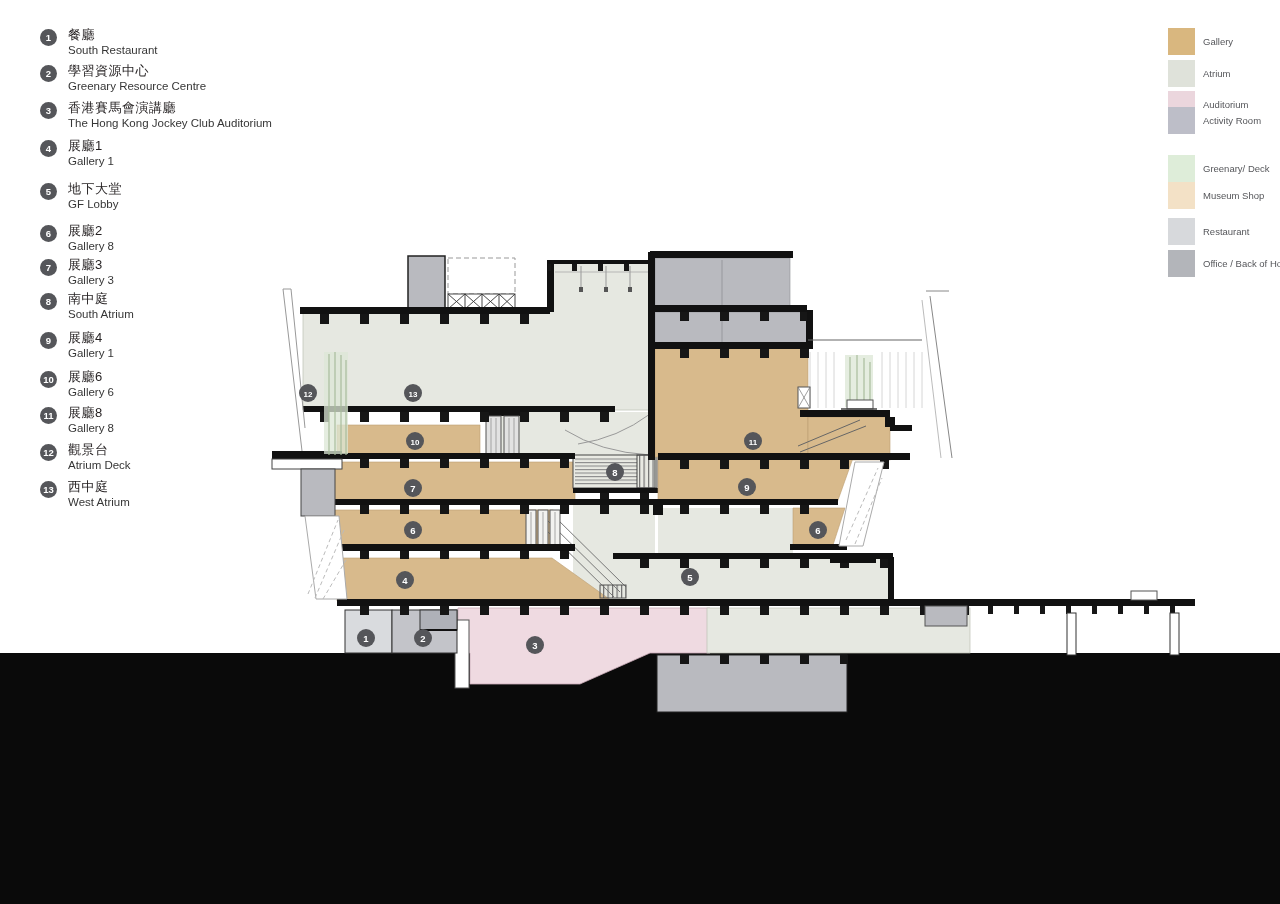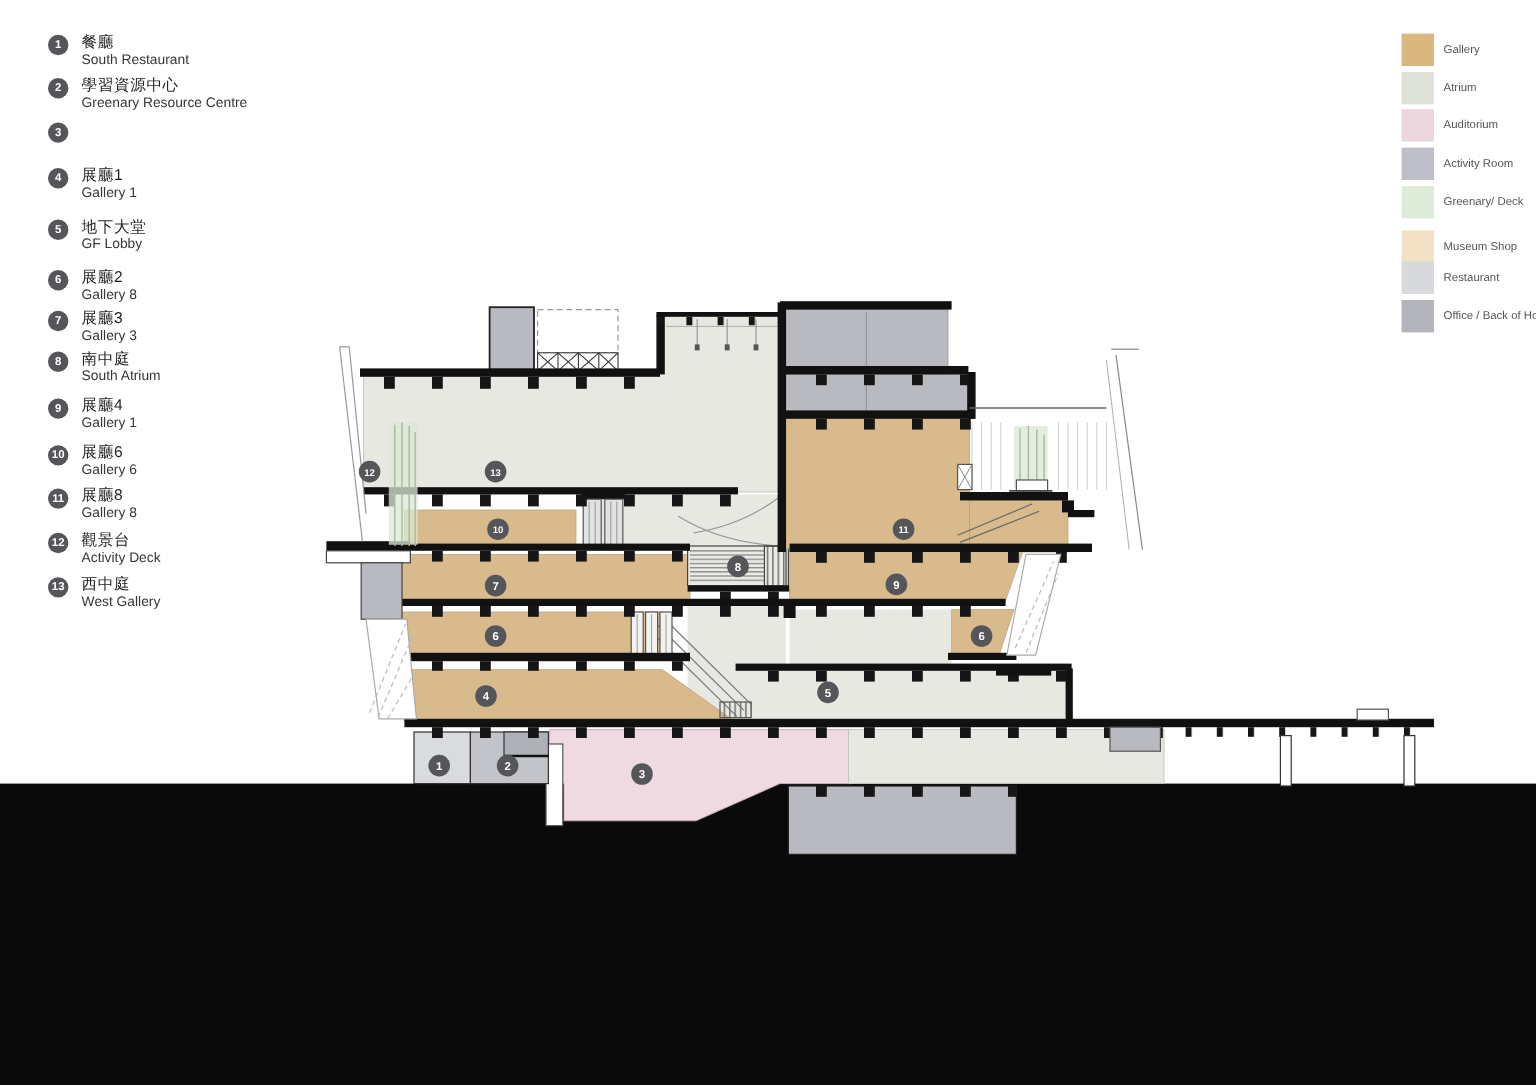--- a/index.html
+++ b/index.html
@@ -37,20 +37,24 @@
       </div>
     <div class="kitem" style="top:64px">
         <span class="knum">2</span>
         <span class="ktxt">
           <span class="kzh" style="display:block">學習資源中心</span>
           <span class="ken" style="display:block">Greenary Resource Centre</span>
         </span>
       </div>
     <div class="kitem" style="top:101px">
         <span class="knum">3</span>
+        <span class="ktxt">
+          <span class="kzh" style="display:block">香港賽馬會演講廳</span>
+          <span class="ken" style="display:block">The Hong Kong Jockey Club Auditorium</span>
+        </span>
       </div>
     <div class="kitem" style="top:139px">
         <span class="knum">4</span>
         <span class="ktxt">
           <span class="kzh" style="display:block">展廳1</span>
           <span class="ken" style="display:block">Gallery 1</span>
         </span>
       </div>
     <div class="kitem" style="top:182px">
         <span class="knum">5</span>
@@ -98,54 +102,54 @@
         <span class="knum">11</span>
         <span class="ktxt">
           <span class="kzh" style="display:block">展廳8</span>
           <span class="ken" style="display:block">Gallery 8</span>
         </span>
       </div>
     <div class="kitem" style="top:443px">
         <span class="knum">12</span>
         <span class="ktxt">
           <span class="kzh" style="display:block">觀景台</span>
-          <span class="ken" style="display:block">Activity Deck</span>
+          <span class="ken" style="display:block">Atrium Deck</span>
         </span>
       </div>
     <div class="kitem" style="top:480px">
         <span class="knum">13</span>
         <span class="ktxt">
           <span class="kzh" style="display:block">西中庭</span>
-          <span class="ken" style="display:block">West Gallery</span>
+          <span class="ken" style="display:block">West Atrium</span>
         </span>
       </div>
   </div>
 
   <div>
     <div class="citem" style="top:28px">
         <span class="csw" style="background-color: rgb(217, 183, 127);"></span>
         <span class="clab">Gallery</span>
       </div>
     <div class="citem" style="top:60px">
         <span class="csw" style="background-color: rgb(223, 226, 218);"></span>
         <span class="clab">Atrium</span>
       </div>
     <div class="citem" style="top:91px">
         <span class="csw" style="background-color: rgb(235, 214, 221);"></span>
         <span class="clab">Auditorium</span>
       </div>
-    <div class="citem" style="top:123px">
+    <div class="citem" style="top:107px">
         <span class="csw" style="background-color: rgb(189, 190, 200);"></span>
         <span class="clab">Activity Room</span>
       </div>
     <div class="citem" style="top:155px">
         <span class="csw" style="background-color: rgb(222, 237, 217);"></span>
         <span class="clab">Greenary/ Deck</span>
       </div>
-    <div class="citem" style="top:192px">
+    <div class="citem" style="top:182px">
         <span class="csw" style="background-color: rgb(243, 225, 198);"></span>
         <span class="clab">Museum Shop</span>
       </div>
     <div class="citem" style="top:218px">
         <span class="csw" style="background-color: rgb(215, 217, 220);"></span>
         <span class="clab">Restaurant</span>
       </div>
     <div class="citem" style="top:250px">
         <span class="csw" style="background-color: rgb(179, 181, 186);"></span>
         <span class="clab">Office / Back of House</span>

